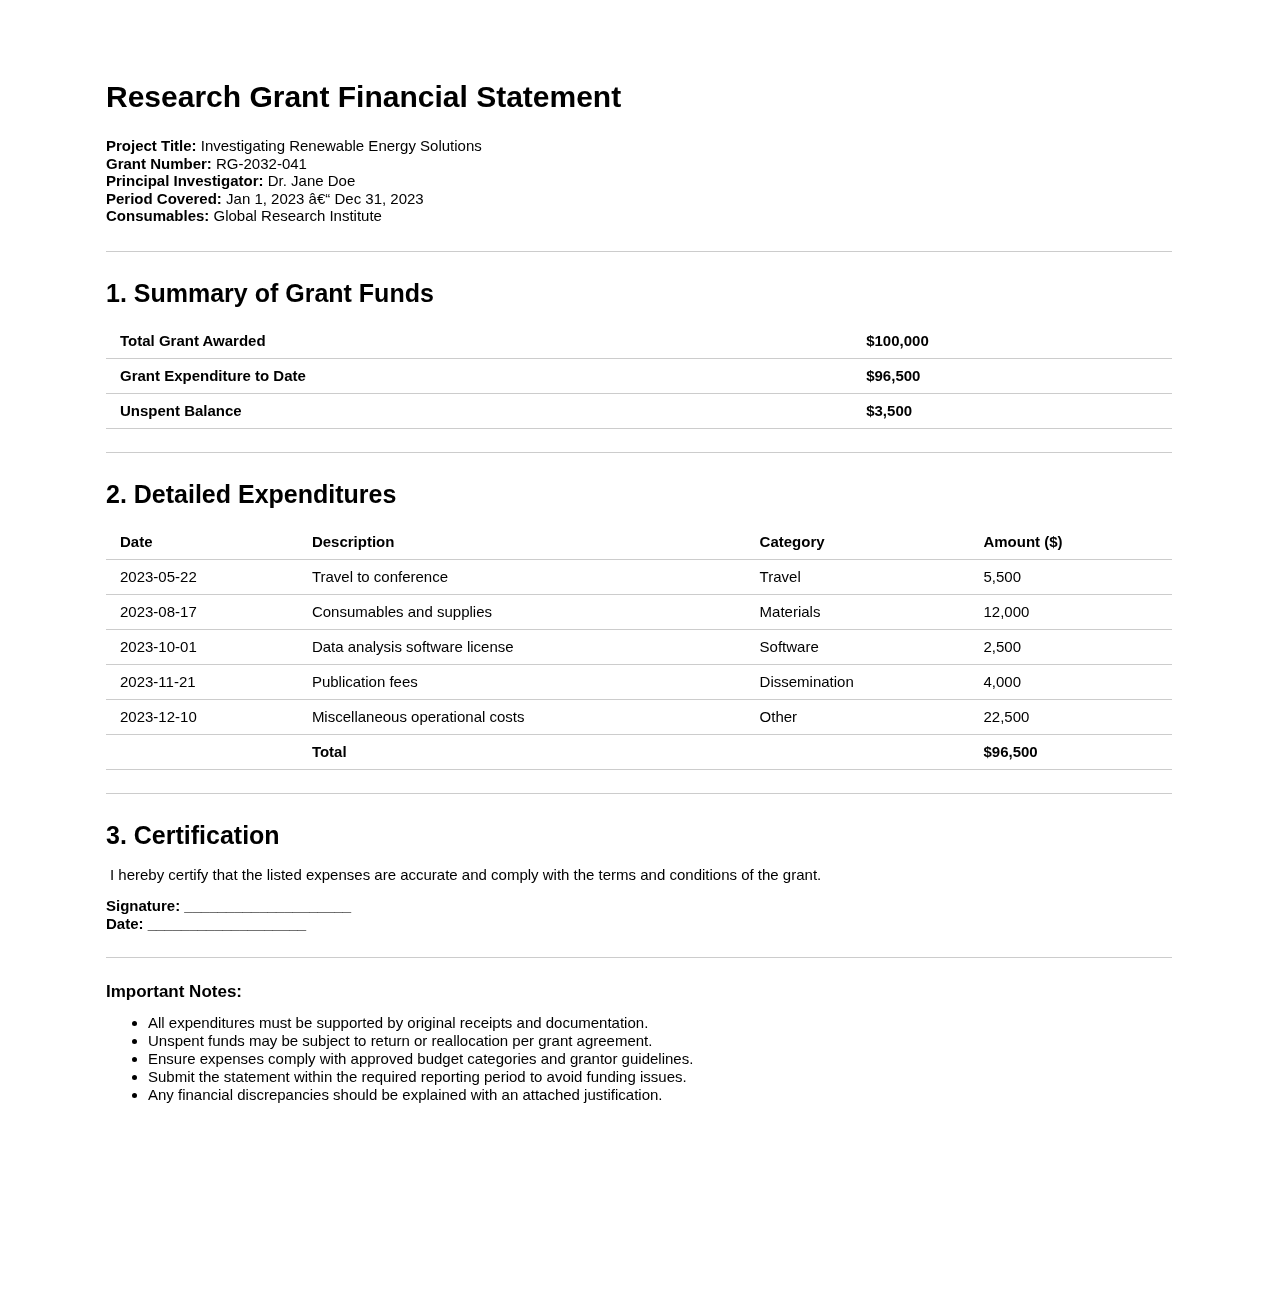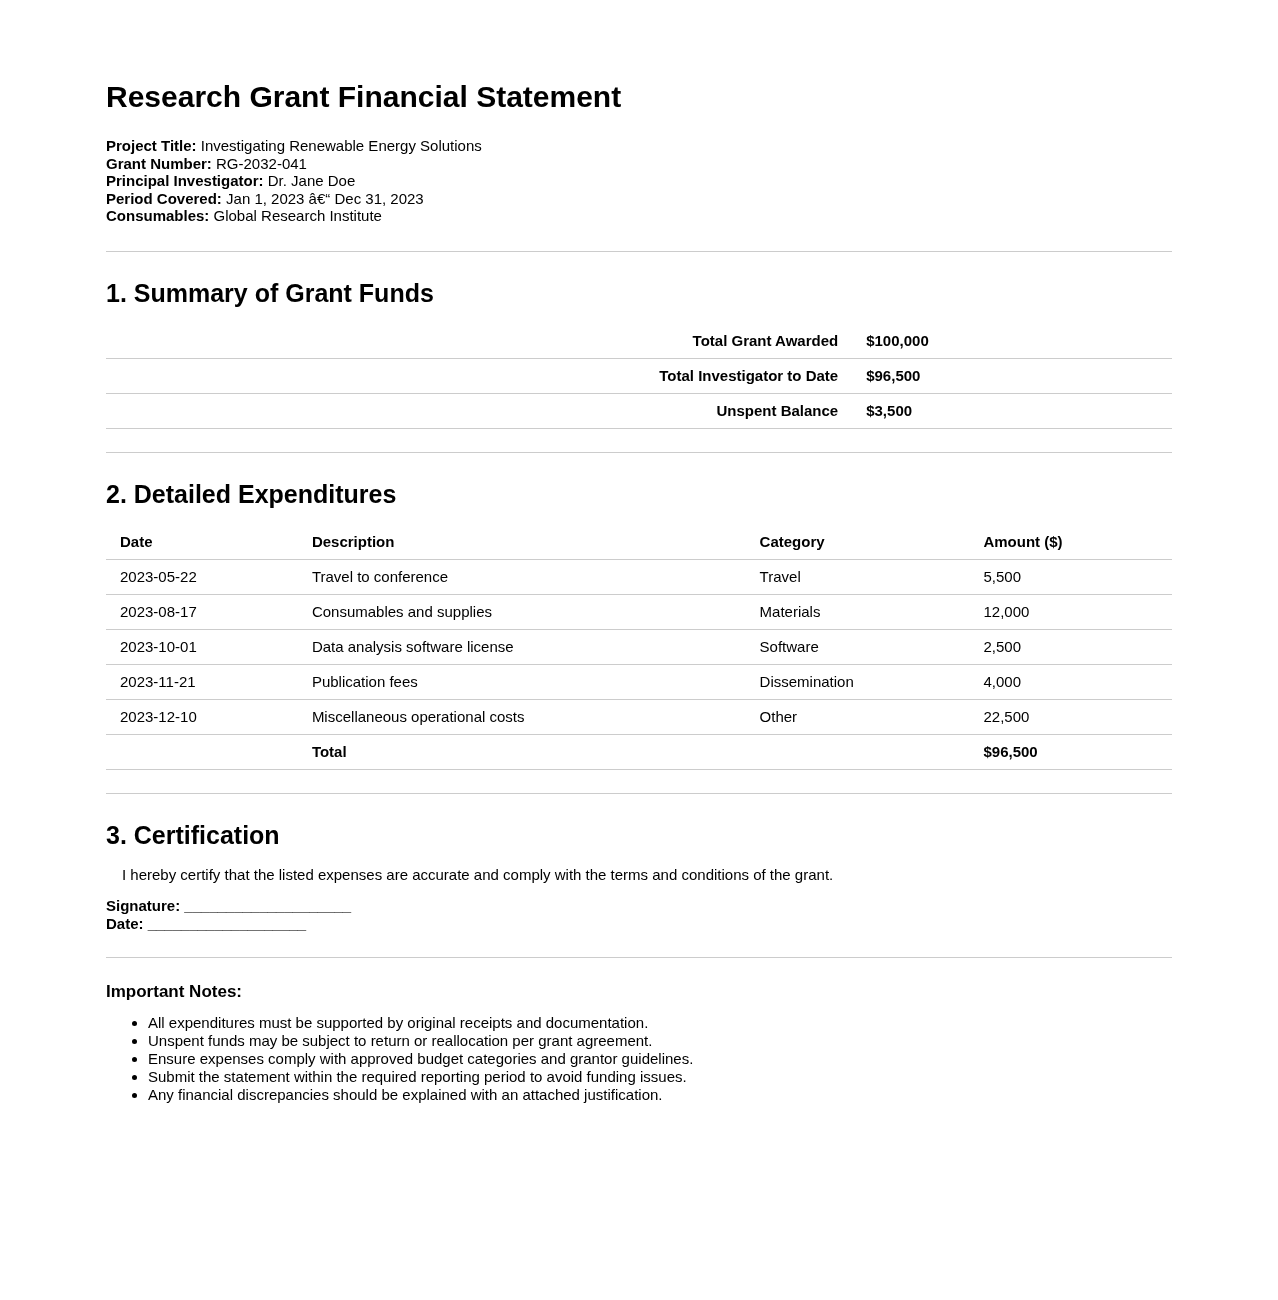--- a/index.html
+++ b/index.html
@@ -48,28 +48,28 @@
   }
   th, td {
     text-align: left;
     vertical-align: top;
     padding: 8px 14px;
     border-bottom: 1px solid #cccccc;
     line-height: 18px;
   }
   th { font-weight: bold; }
   table.summary td { font-weight: bold; }
-  table.summary td.col-label { width: 70%; text-align: right; }
+  table.summary td.col-label { width: 70%; }
   table.summary td.col-value { width: 30%; }
   table.expenditures .col-date { width: 18%; }
   table.expenditures .col-desc { width: 42%; }
   table.expenditures .col-cat  { width: 21%; }
   table.expenditures .col-amt  { width: 19%; }
   tr.total-row td { font-weight: bold; }
-  .certify-text { margin: 16px 0 0 16px; }
+  .certify-text { margin: 16px 0 0 4px; }
   .signature-block { margin: 14px 0 0 0; }
   .notes-title {
     margin: 24px 0 0 0;
     font-size: 17px;
     line-height: 20px;
     font-weight: bold;
   }
   ul.notes-list {
     margin: 12px 0 0 0;
     padding: 0 0 0 42px;
@@ -111,21 +111,21 @@
 
 <h2>1. Summary of Grant Funds</h2>
 
 <table class="summary">
   <tbody>
     <tr>
       <td class="col-label">Total Grant Awarded</td>
       <td class="col-value">$100,000</td>
     </tr>
     <tr>
-      <td class="col-label">Total Investigator to Date</td>
+      <td class="col-label">Grant Expenditure to Date</td>
       <td class="col-value">$96,500</td>
     </tr>
     <tr>
       <td class="col-label">Unspent Balance</td>
       <td class="col-value">$3,500</td>
     </tr>
   </tbody>
 </table>
 
 <hr class="after-table">

